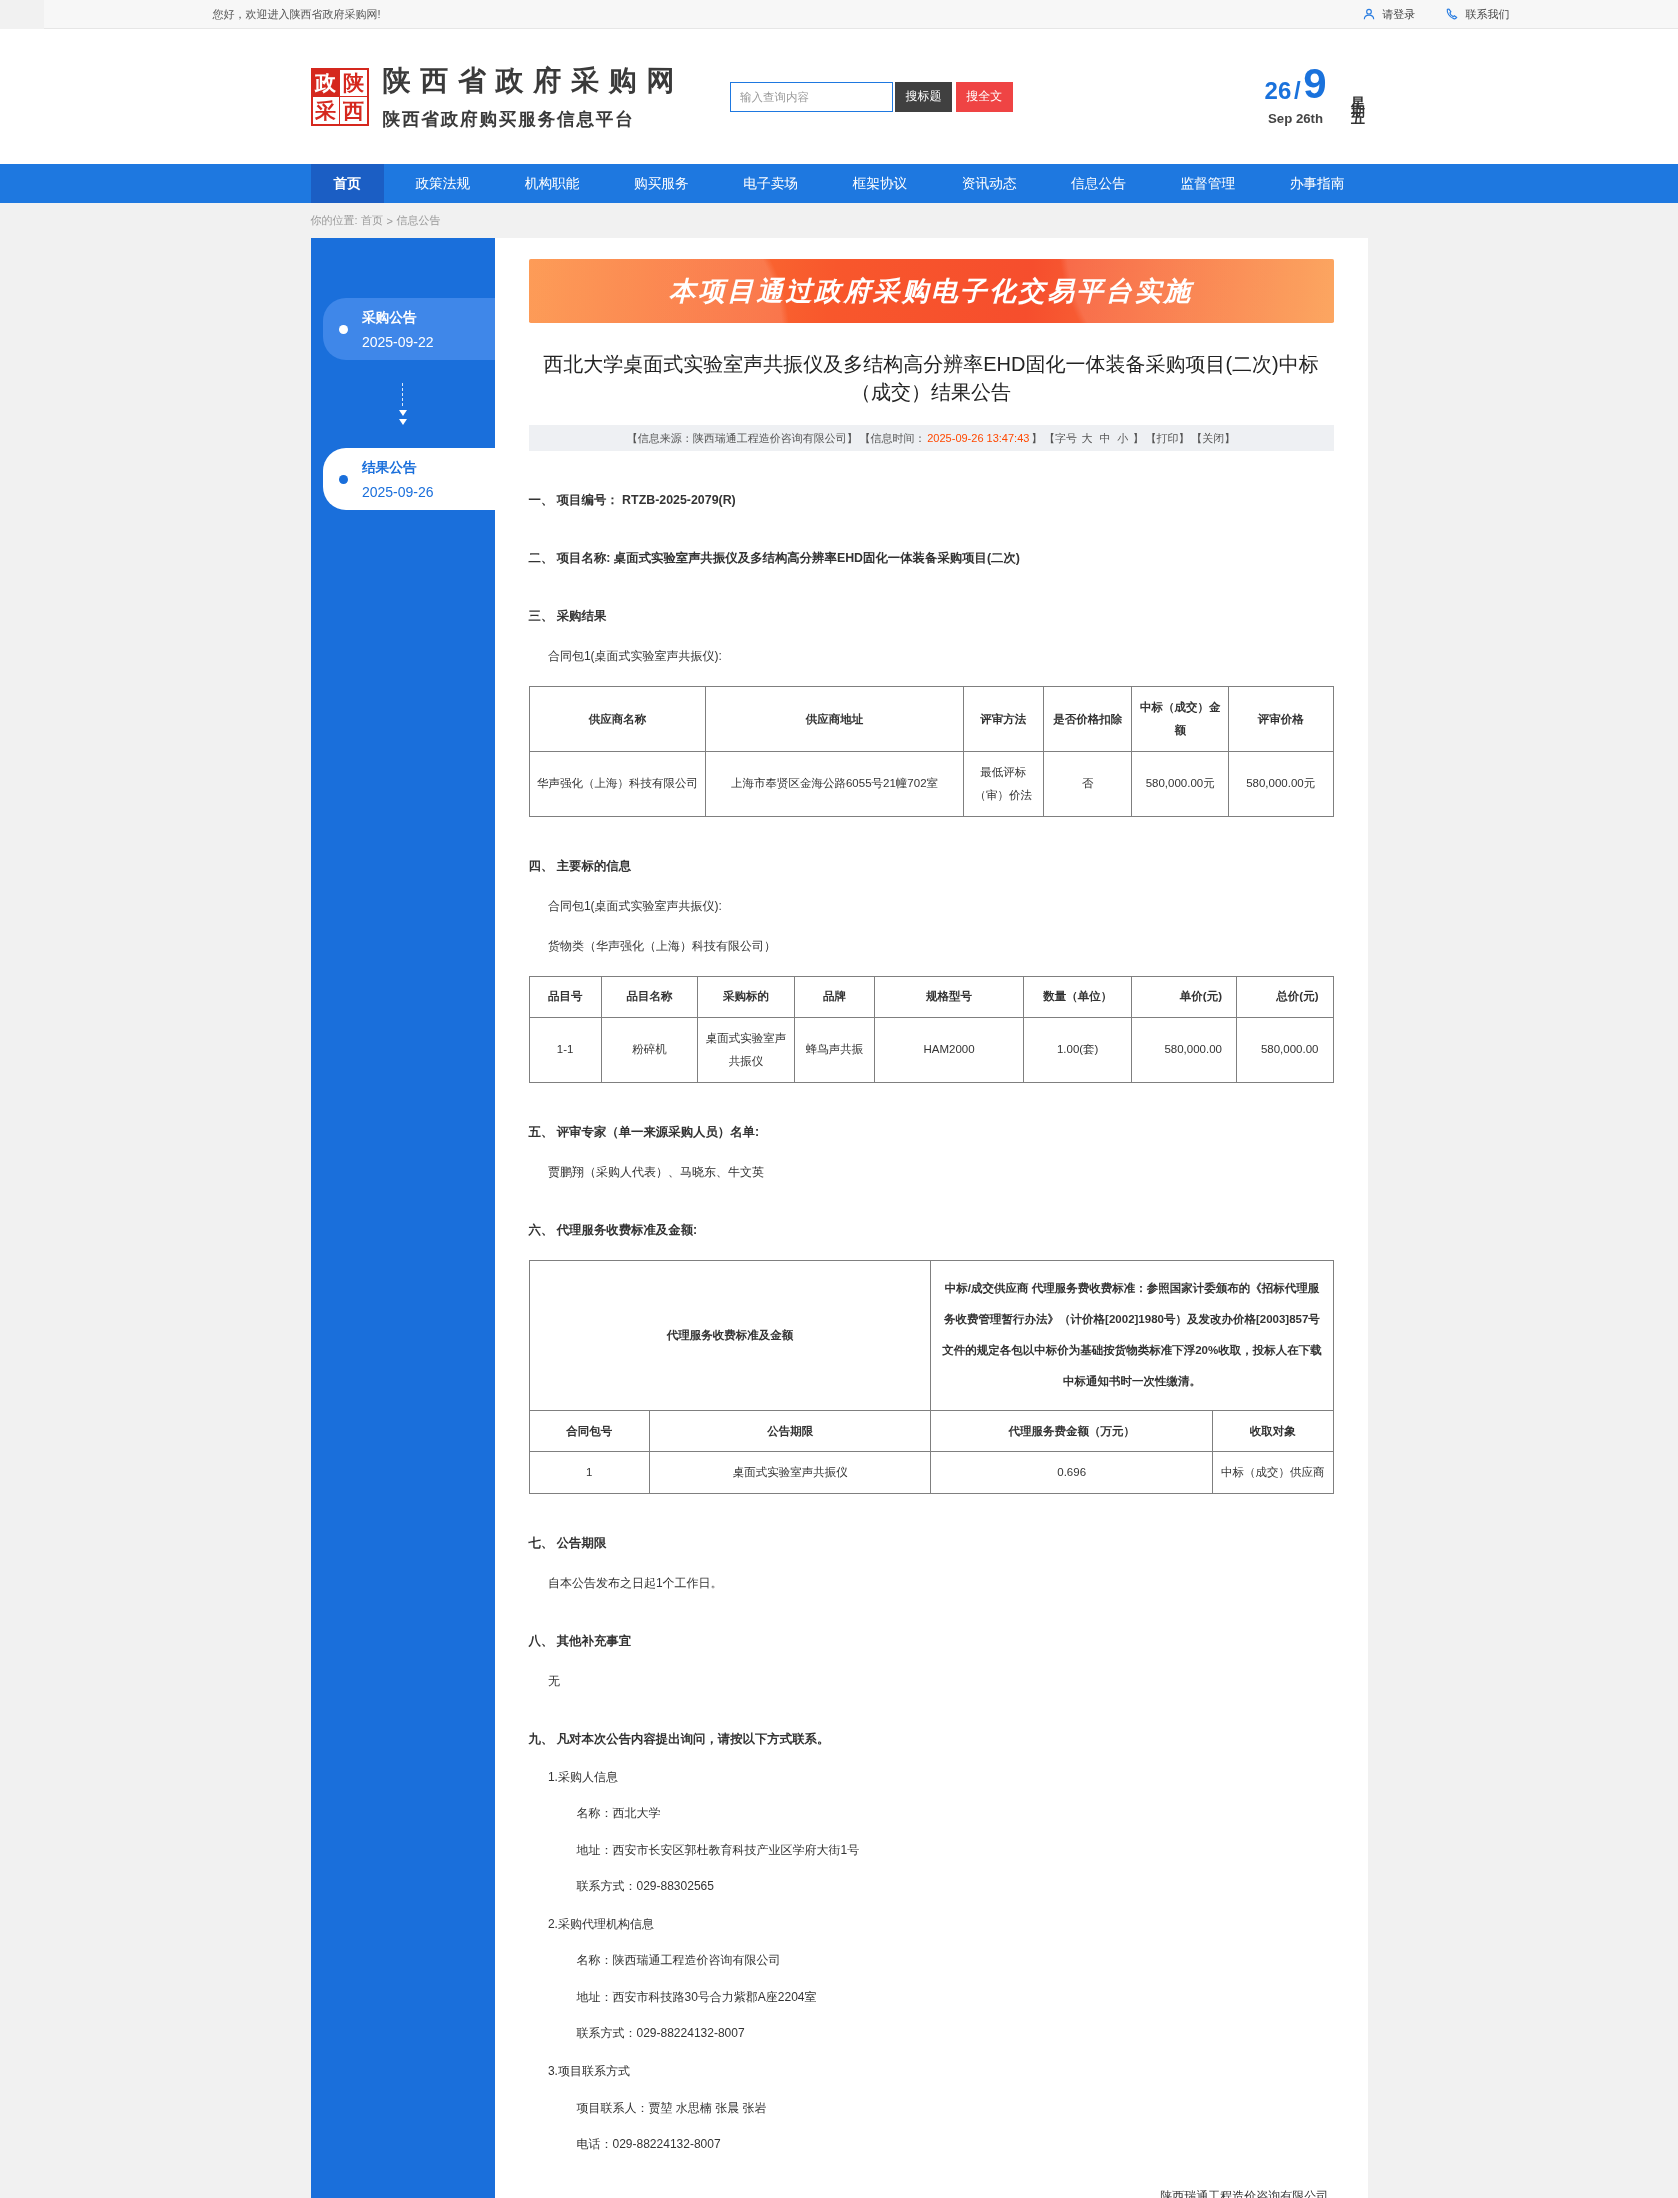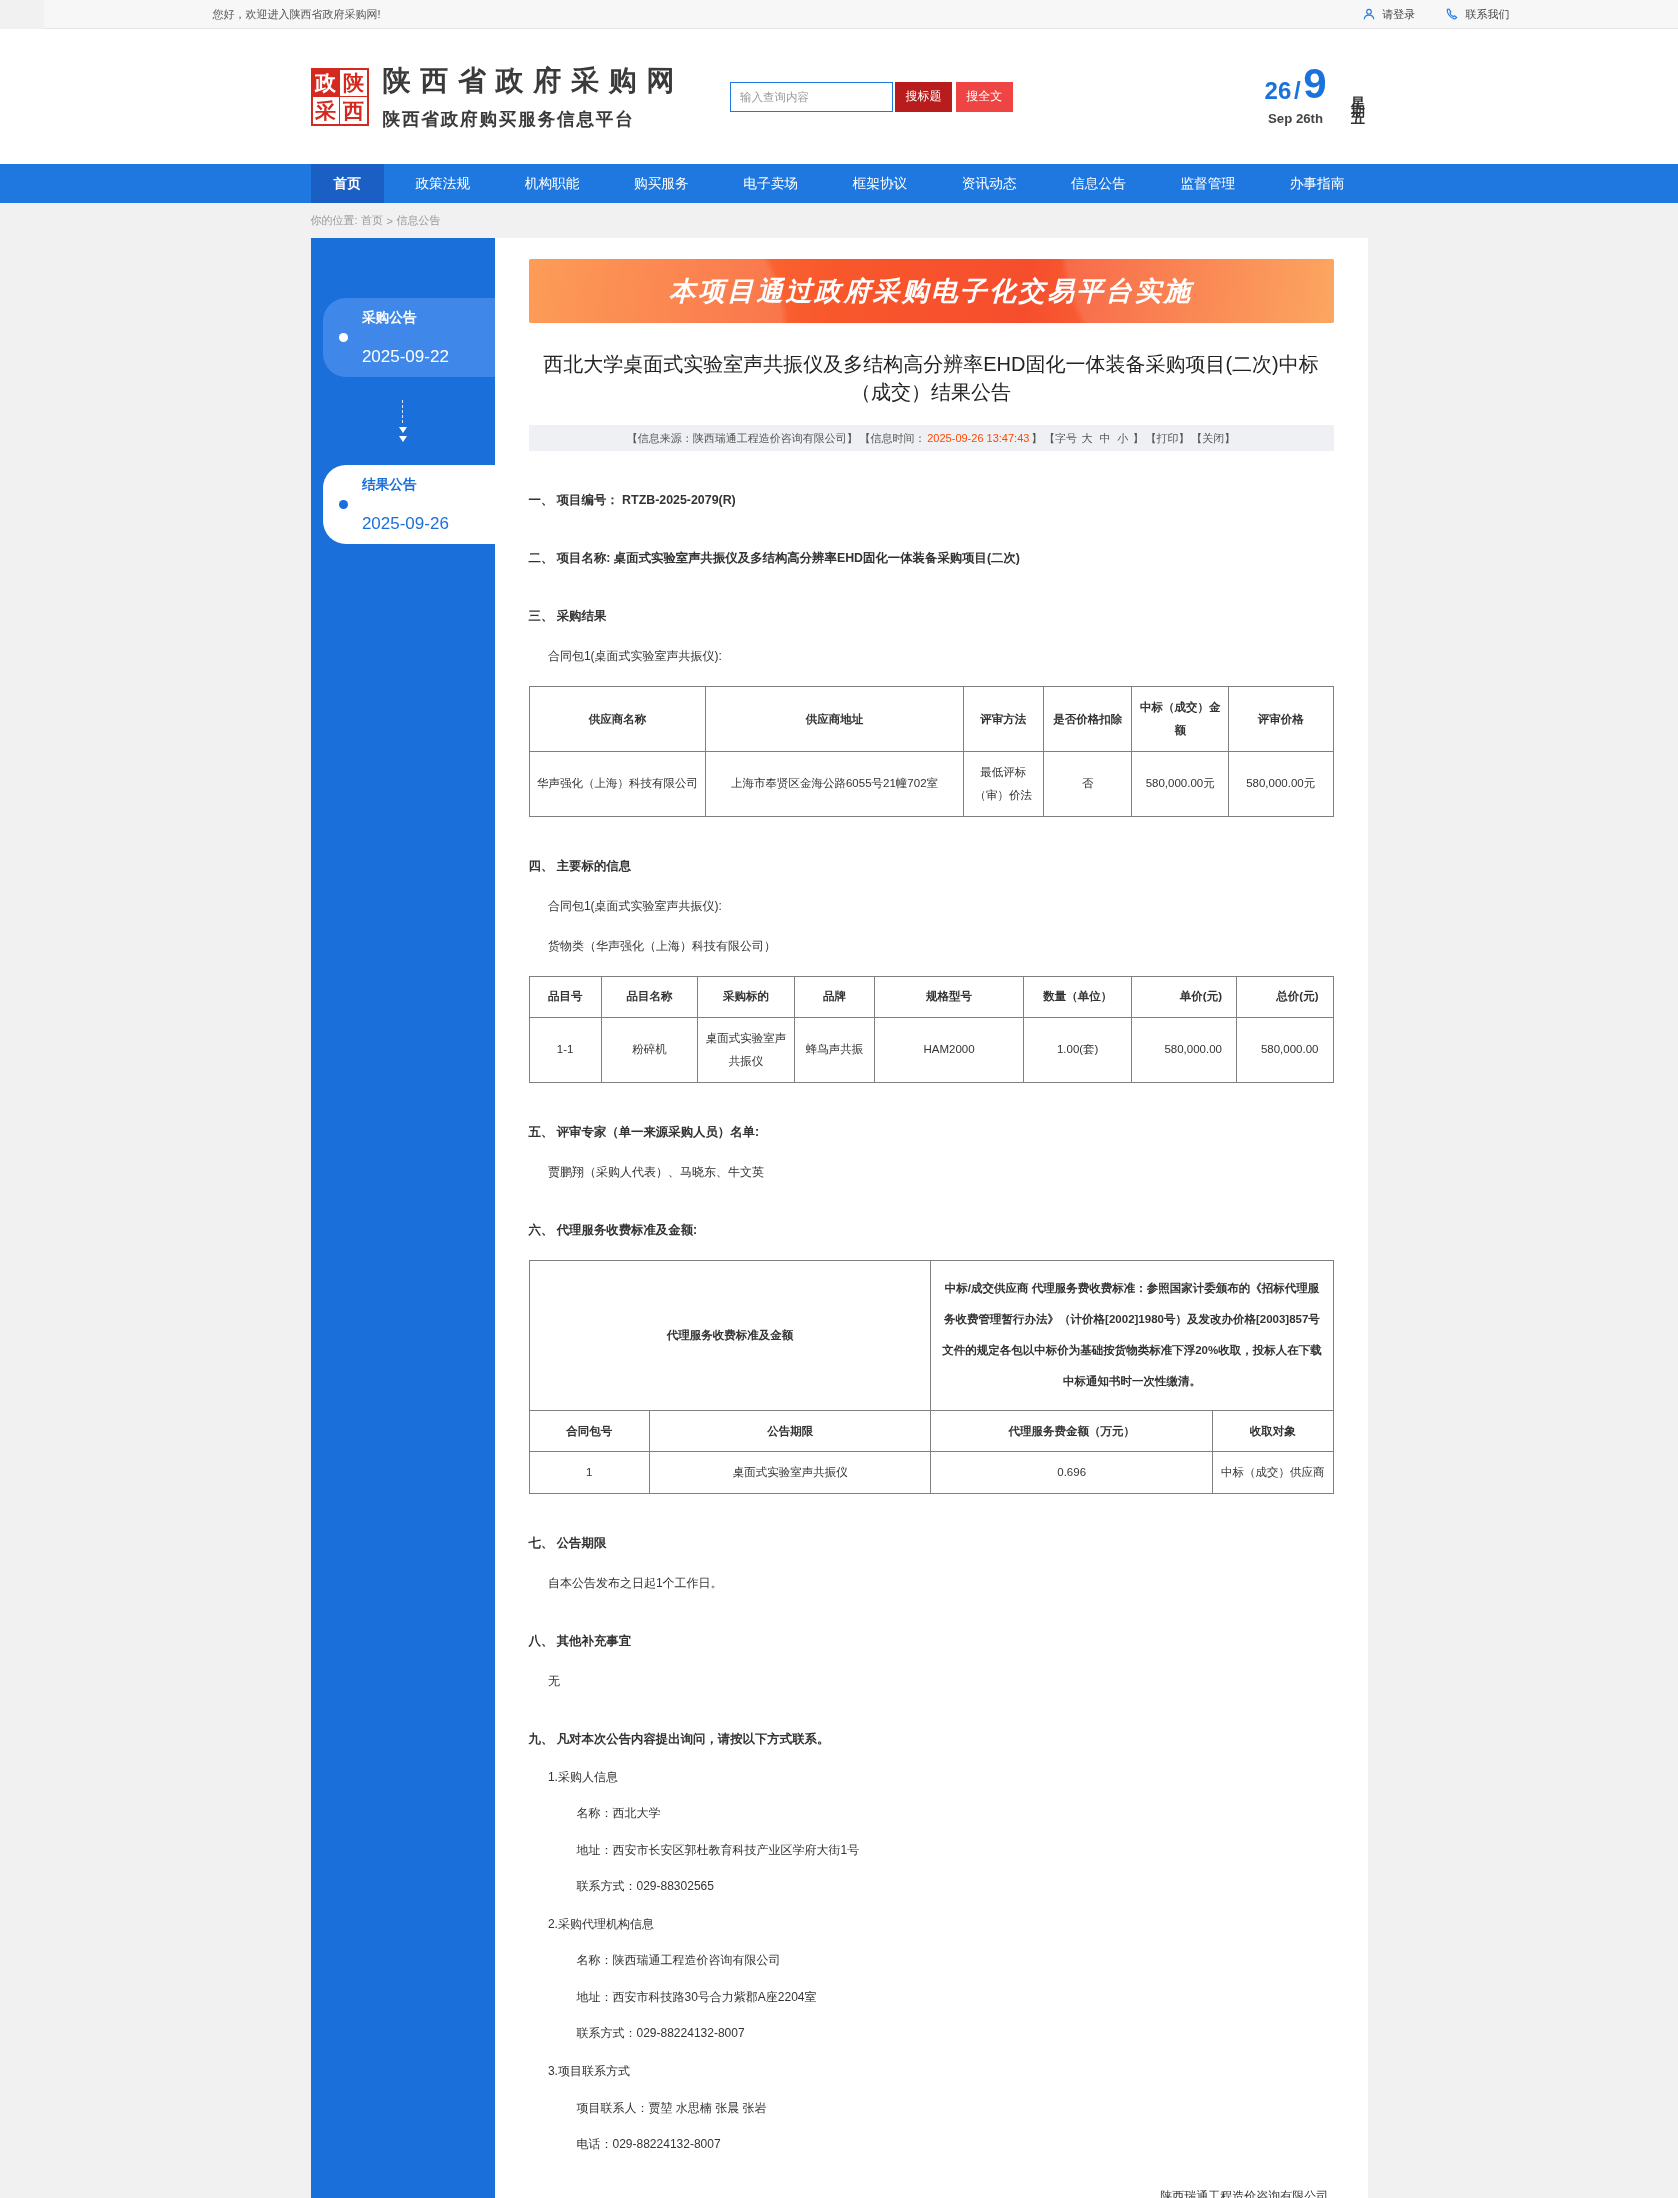--- a/index.html
+++ b/index.html
@@ -22,21 +22,21 @@
   .seal { width:58px; height:58px; background:#d5281e; border:2.6px solid #d5281e; display:grid; grid-template-columns:1fr 1fr; grid-template-rows:1fr 1fr; gap:1.8px; }
   .seal span { display:flex; align-items:center; justify-content:center; font-size:21px; font-weight:bold; line-height:1; }
   .seal .q-red { background:#d5281e; color:#fff; }
   .seal .q-white { background:#fff; color:#d5281e; }
   .site-name { font-size:28px; font-weight:bold; color:#3a3a3a; letter-spacing:9.7px; white-space:nowrap; }
   .site-sub  { font-size:17.6px; font-weight:bold; color:#3a3a3a; letter-spacing:1.8px; margin-top:7px; white-space:nowrap; }
   .search { display:flex; align-items:center; margin-left:46px; }
   .search input { width:163px; height:30px; border:1.8px solid #1e78e0; padding:0 8.8px; font-size:11.5px; outline:none; color:#333; }
   .search input::placeholder { color:#999; }
   .search button { height:30px; border:0; color:#fff; font-size:12px; padding:0 10.6px; cursor:pointer; }
-  .btn-title { background:#b91c1c; margin-left:1.8px; }
+  .btn-title { background:#404040; margin-left:1.8px; }
   .btn-full  { background:#ef4444; margin-left:3.5px; }
   .date-widget { margin-left:auto; display:flex; align-items:center; gap:23px; }
   .dm { display:flex; align-items:flex-end; color:#1a72dc; font-weight:bold; line-height:.8; }
   .dm .d { font-size:24px; } .dm .slash { font-size:24px; margin:0 2.6px; } .dm .m { font-size:42px; }
   .de { font-size:13.2px; font-weight:bold; color:#444; margin-top:10.6px; text-align:center; }
   .weekday { writing-mode:vertical-rl; text-orientation:upright; font-size:14px; font-weight:bold; color:#333; letter-spacing:8px; }
 
   
   .nav { background:#1e78e0; height:39px; }
   .nav .inner { display:flex; align-items:stretch; justify-content:space-between; height:100%; }
@@ -50,21 +50,21 @@
   
   .content { display:flex; align-items:stretch; min-height:1831px; }
   .sidebar { width:184px; background:#1a6fdb; flex:0 0 184px; padding-top:60px; }
   .side-item { position:relative; margin-left:12.4px; border-radius:23px 0 0 23px; padding:10.6px 8.8px 10.6px 39px; cursor:pointer; }
   .side-item .dot { position:absolute; left:16px; top:50%; margin-top:-4.4px; width:8.8px; height:8.8px; border-radius:50%; }
   .side-item.plain { background:#3f87e9; color:#fff; }
   .side-item.plain .dot { background:#fff; }
   .side-item.active { background:#fff; color:#1a6fdb; }
   .side-item.active .dot { background:#1a6fdb; }
   .side-label { font-size:13.7px; font-weight:bold; }
-  .side-date { font-size:17px; margin-top:20px; }
+  .side-date { font-size:14px; margin-top:7px; }
   .side-arrow { display:flex; flex-direction:column; align-items:center; margin:23px 0 23px 0; }
   .side-arrow .dash { width:0; height:23px; border-left:1.8px dashed rgba(255,255,255,.85); }
   .side-arrow .tri { width:0; height:0; border-left:4.4px solid transparent; border-right:4.4px solid transparent; border-top:6.2px solid #fff; margin-top:3.5px; }
 
   .main { background:#fff; flex:1; padding:21px 34px 53px 34px; }
   .banner { height:64px; border-radius:1.8px; display:flex; align-items:center; justify-content:center;
             background:radial-gradient(circle at 12% 120%, rgba(255,255,255,.14) 0 22%, transparent 23%),
                        radial-gradient(circle at 88% -30%, rgba(255,255,255,.12) 0 24%, transparent 25%),
                        linear-gradient(97deg,#fd8c3c 0%,#f8572c 38%,#f64e2d 62%,#fc9a4b 100%);
             color:#fff; font-size:26.5px; font-weight:bold; font-style:italic; letter-spacing:2.6px; }

